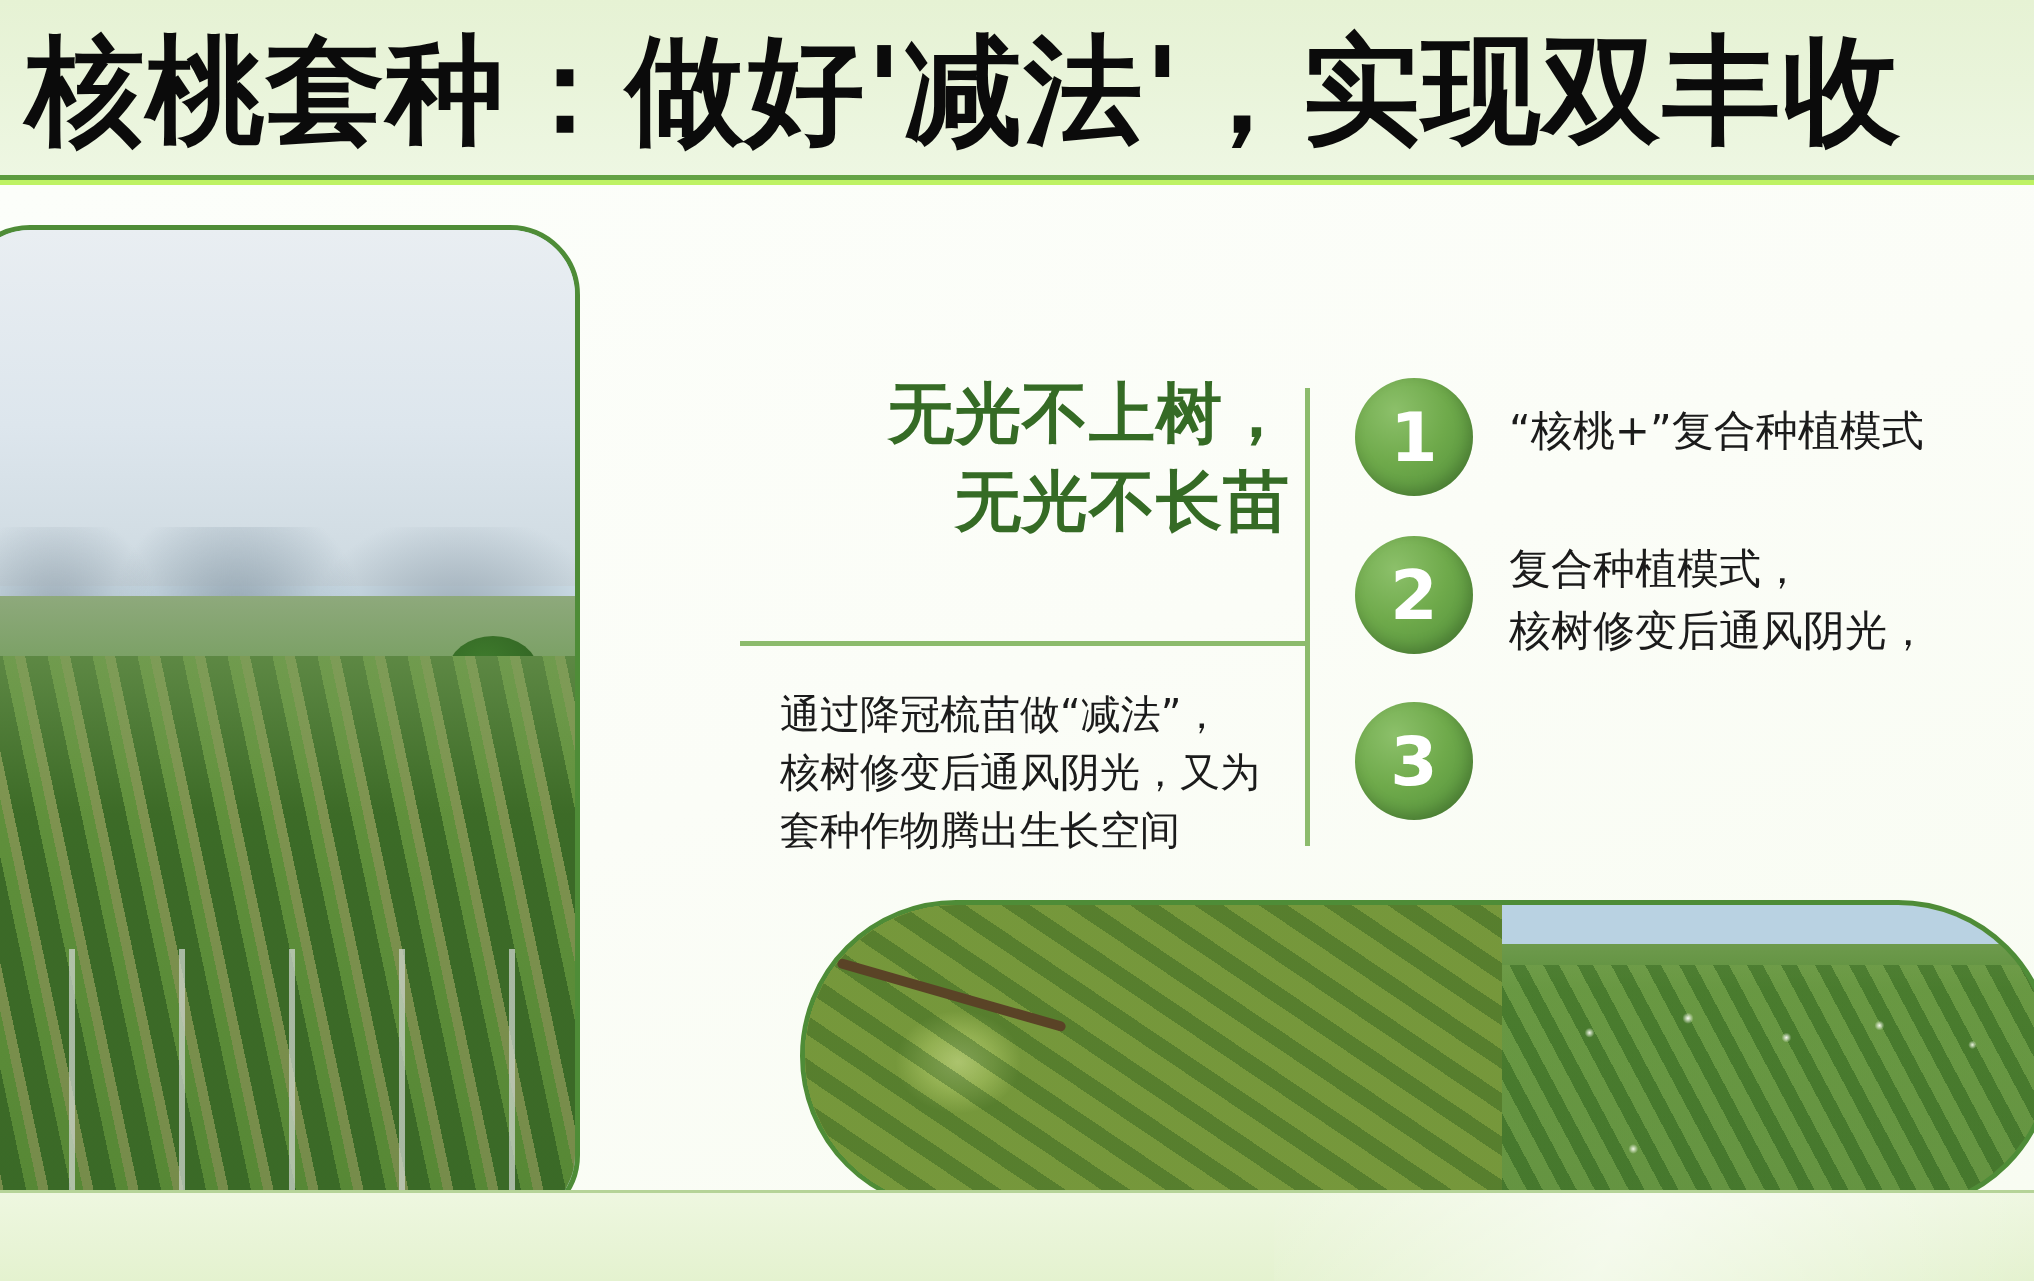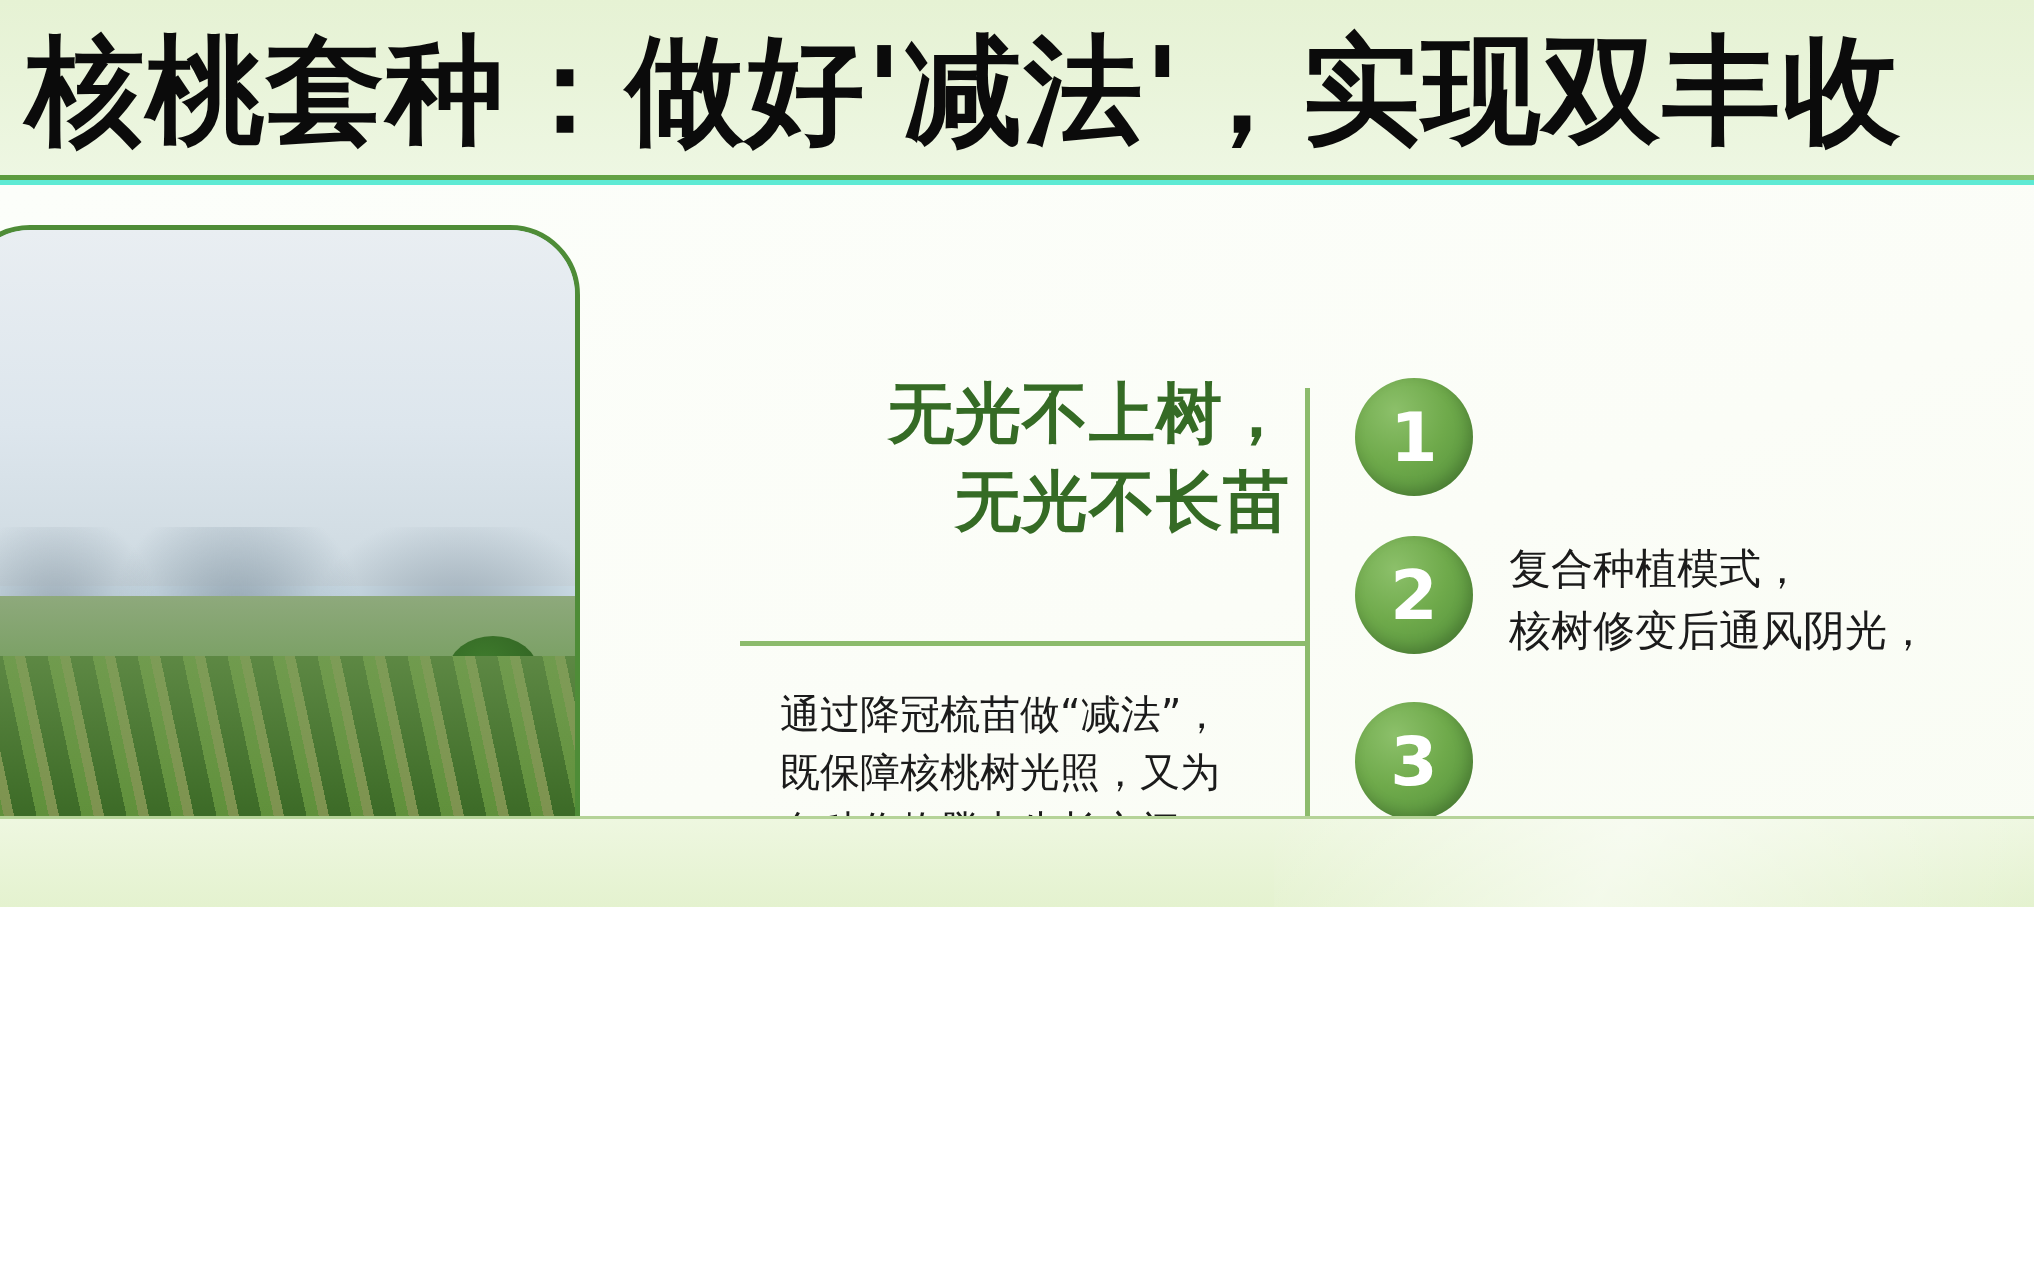--- a/index.html
+++ b/index.html
@@ -7,23 +7,23 @@
     padding: 0;
     background: #ffffff;
   }
   body {
     font-family: "Liberation Sans", "DejaVu Sans", sans-serif;
   }
 
   .slide {
     position: relative;
     width: 2034px;
-    height: 907px;
+    height: 1281px;
     overflow: hidden;
-    background: #5eead4;
+    background: #bef264;
   }
 
   
   .title-band {
     position: absolute;
     left: 0; top: 0;
     width: 2034px;
     height: 180px;
     background: linear-gradient(180deg, #e6f2d4 0%, #e9f4da 45%, #eef7e3 100%);
     overflow: hidden;
@@ -327,27 +327,28 @@
   </div>
 
   <div class="divider-v"></div>
   <div class="divider-h"></div>
 
   <div class="mid-col">
     <div class="slogan">无光不上树，
 无光不长苗</div>
   </div>
   <div class="mid-body">通过降冠梳苗做“减法”，
-既保障核桃树光照，又为
+核树修变后通风阴光，又为
 套种作物腾出生长空间</div>
 
   <div class="steps">
 
     <div class="step step-1">
       <div class="step-badge">1</div>
+      <div class="step-text">“核桃+”复合种植模式</div>
     </div>
 
     <div class="step step-2">
       <div class="step-badge">2</div>
       <div class="step-text">复合种植模式，
 核树修变后通风阴光，</div>
     </div>
 
     <div class="step step-3">
       <div class="step-badge">3</div>

